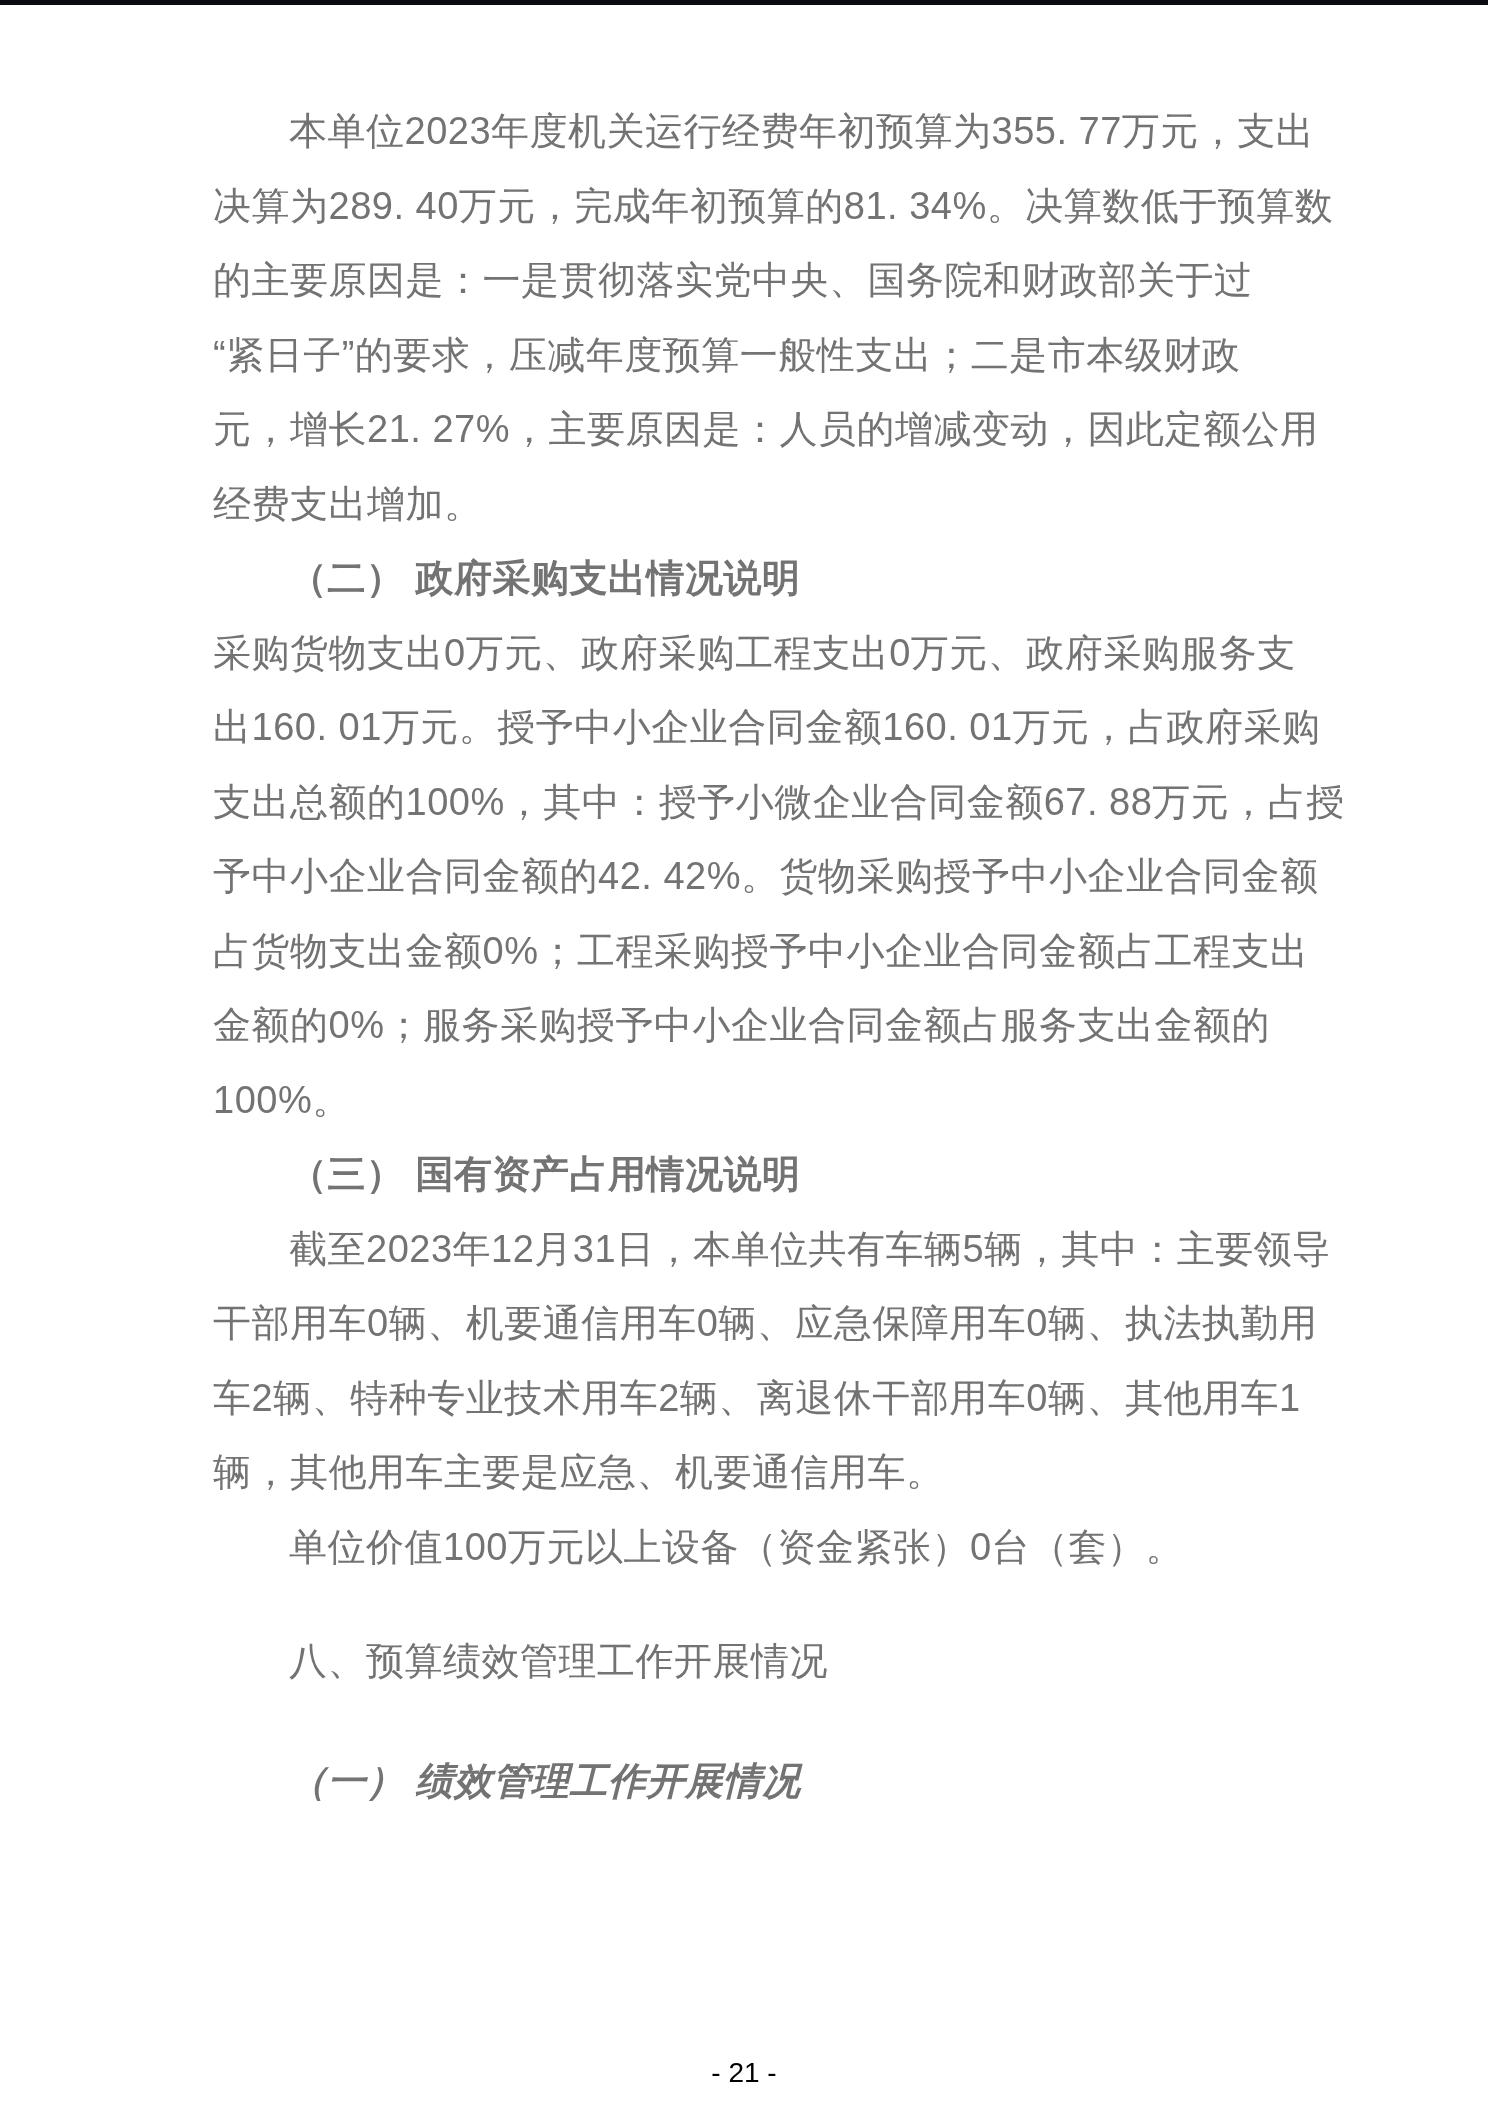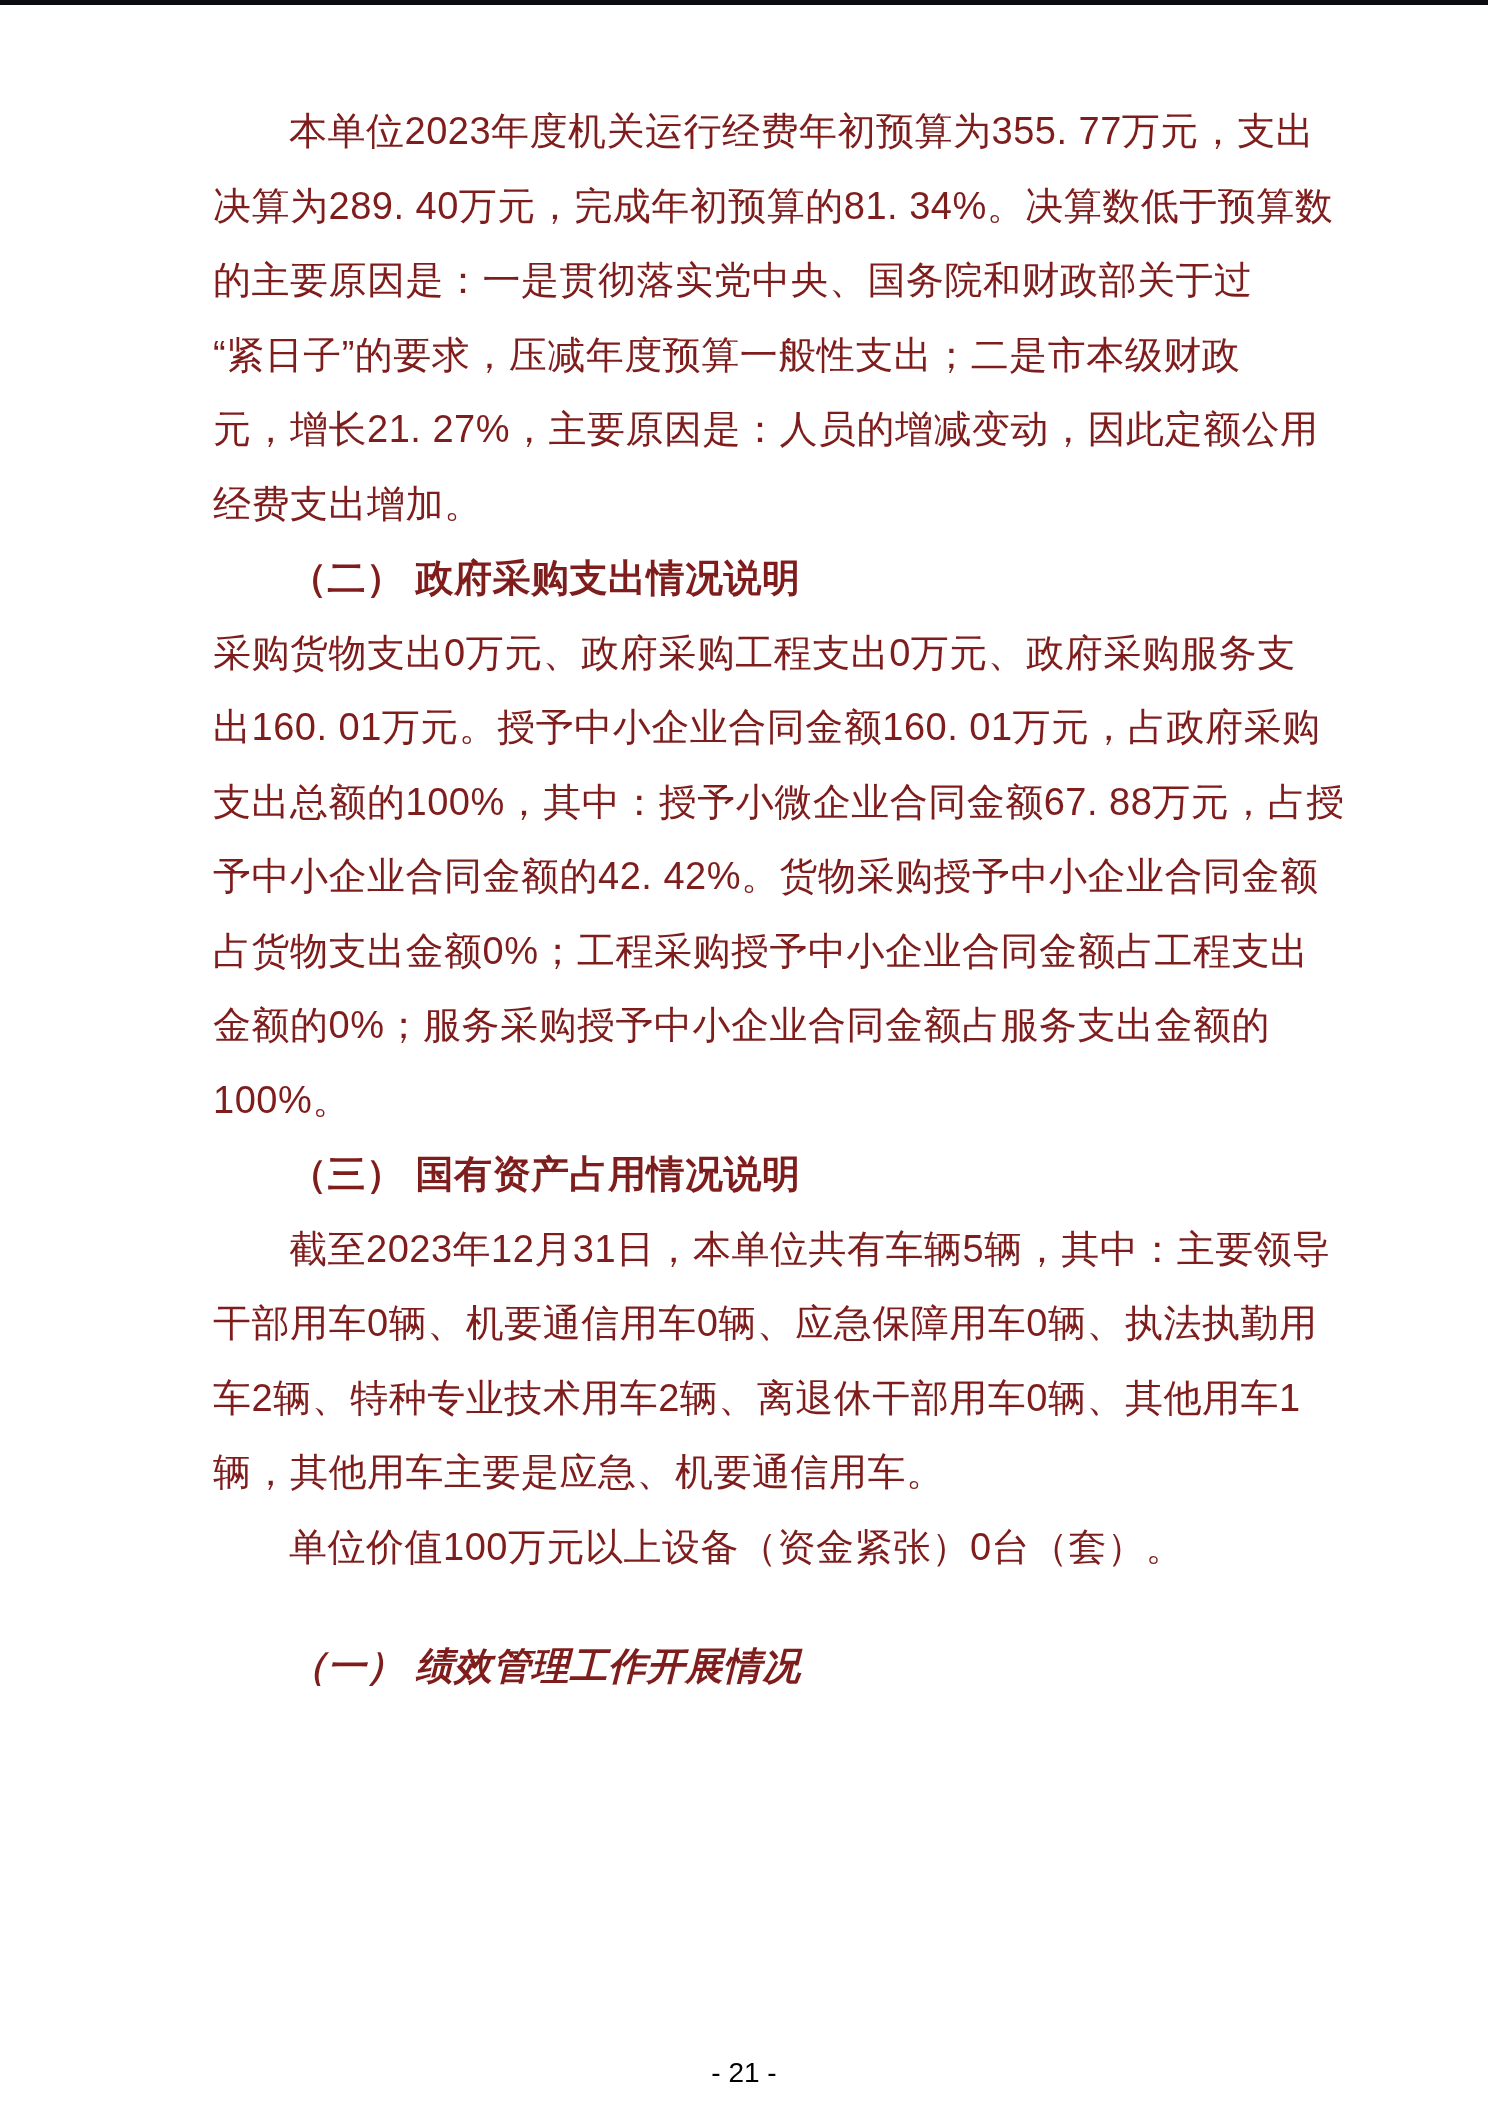--- a/index.html
+++ b/index.html
@@ -14,21 +14,21 @@
   .top-rule {
     position: absolute; top: 0; left: 0;
     width: 100%; height: 5px;
     background: #0b0b12;
   }
   .doc {
     position: absolute;
     top: 94px; left: 213px;
     width: 1072px;
     font-size: 38px;
-    color: #7f1d1d;
+    color: #737373;
   }
   .line {
     height: 74.5px;
     line-height: 74.5px;
     white-space: nowrap;
     letter-spacing: 0.5px;
   }
   .first { text-indent: 76px; }
   .h2 { font-weight: 700; }
   .h1 { margin-top: 40px; }
@@ -70,18 +70,19 @@
 
   <div class="line first h2">（三） 国有资产占用情况说明</div>
 
   <div class="line first">截至2023年12月31日，本单位共有车辆5辆，其中：主要领导</div>
   <div class="line">干部用车0辆、机要通信用车0辆、应急保障用车0辆、执法执勤用</div>
   <div class="line">车2辆、特种专业技术用车2辆、离退休干部用车0辆、其他用车1</div>
   <div class="line">辆，其他用车主要是应急、机要通信用车。</div>
 
   <div class="line first">单位价值100万元以上设备（资金紧张）0台（套）。</div>
 
+  <div class="line first h1">八、预算绩效管理工作开展情况</div>
 
   <div class="line first h2 h2-gap">（一） 绩效管理工作开展情况</div>
 
 </div>
 
 <div class="footer">- 21 -</div>
 
 </body></html>

